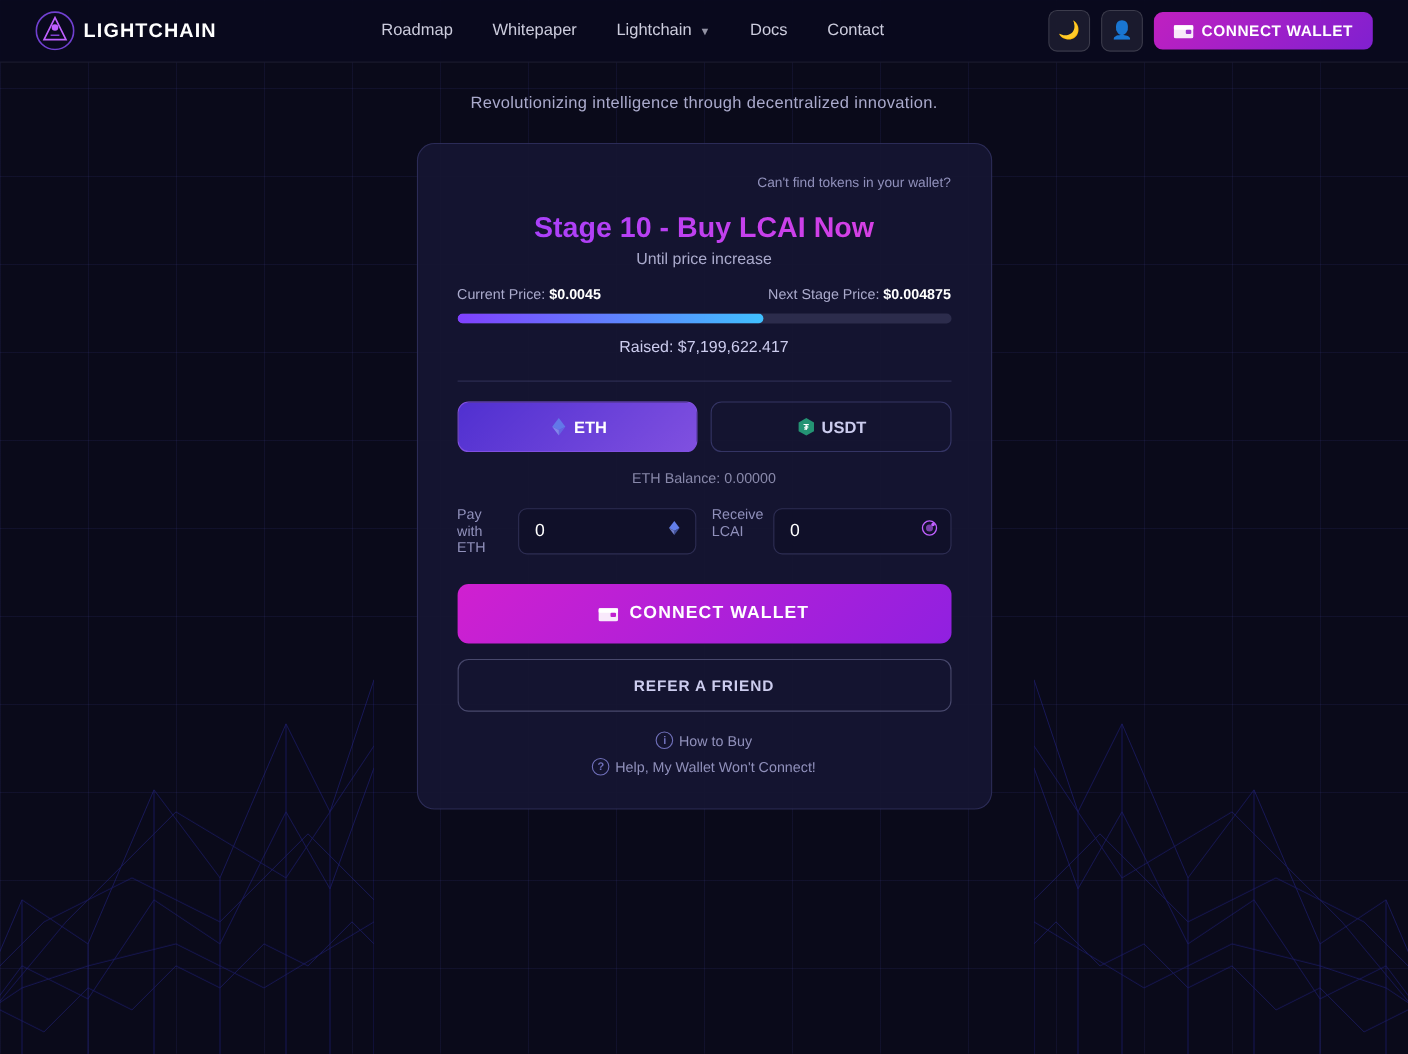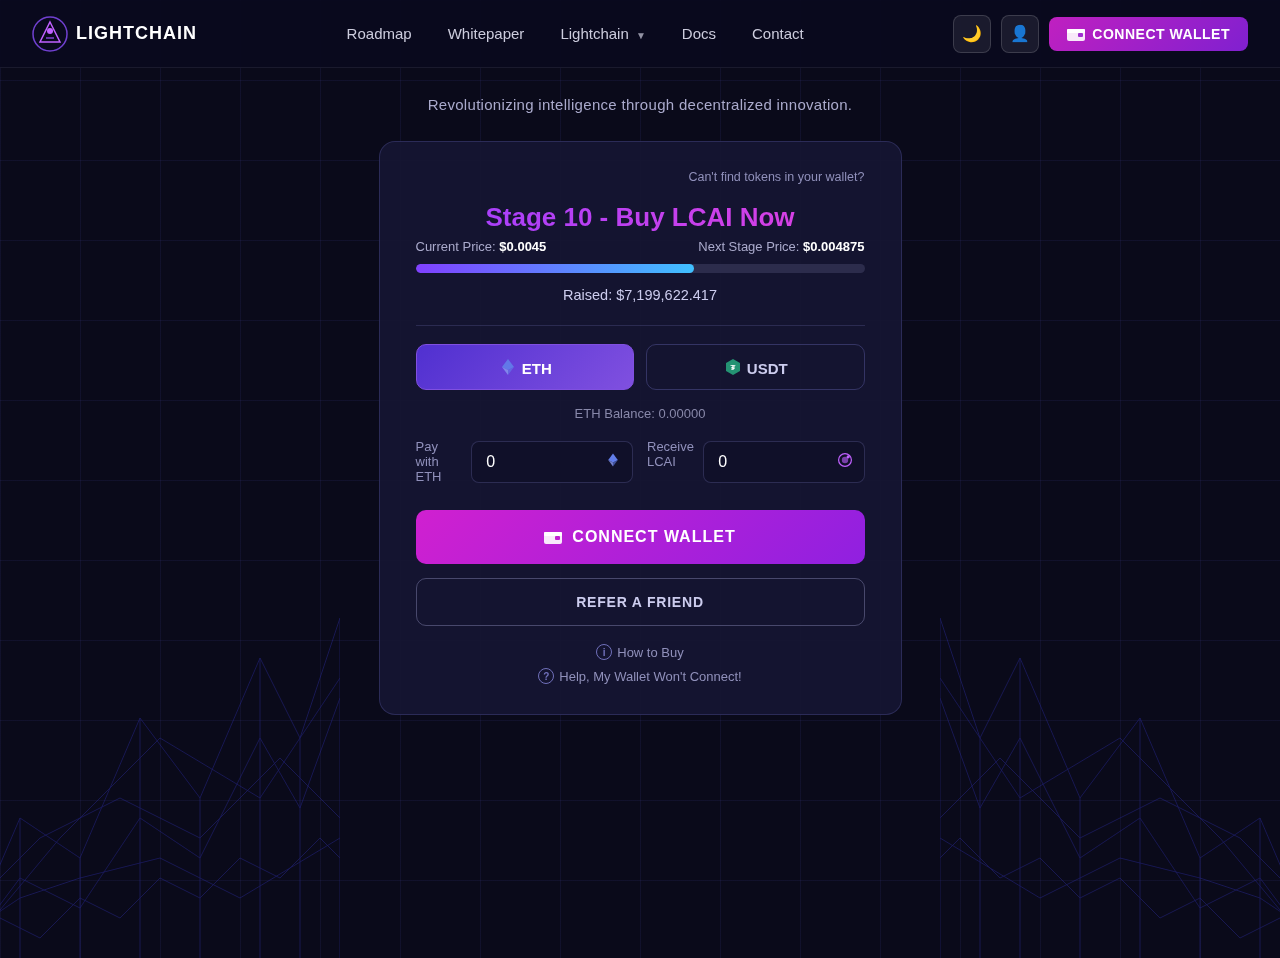--- a/index.html
+++ b/index.html
@@ -56,21 +56,21 @@
     }
 
     
     .navbar {
       position: relative;
       z-index: 10;
       display: flex;
       align-items: center;
       justify-content: space-between;
       padding: 0 32px;
-      height: 68px;
+      height: 57px;
       background: rgba(10, 10, 30, 0.95);
       border-bottom: 1px solid rgba(255,255,255,0.07);
     }
 
     .logo-area {
       display: flex;
       align-items: center;
       gap: 8px;
       text-decoration: none;
     }
@@ -515,20 +515,21 @@
 <div class="hero-tagline">
   <span>Revolutionizing intelligence through decentralized innovation.</span>
 </div>
 
 <div class="main-card-wrap">
   <div class="main-card">
 
     <div class="cant-find">Can't find tokens in your wallet?</div>
 
     <div class="card-title">Stage 10 - Buy LCAI Now</div>
+    <div class="until-price">Until price increase</div>
 
     <div class="price-row">
       <div>
         <span>Current Price:</span>
         <span class="price-val">$0.0045</span>
       </div>
       <div>
         <span>Next Stage Price:</span>
         <span class="price-val">$0.004875</span>
       </div>

